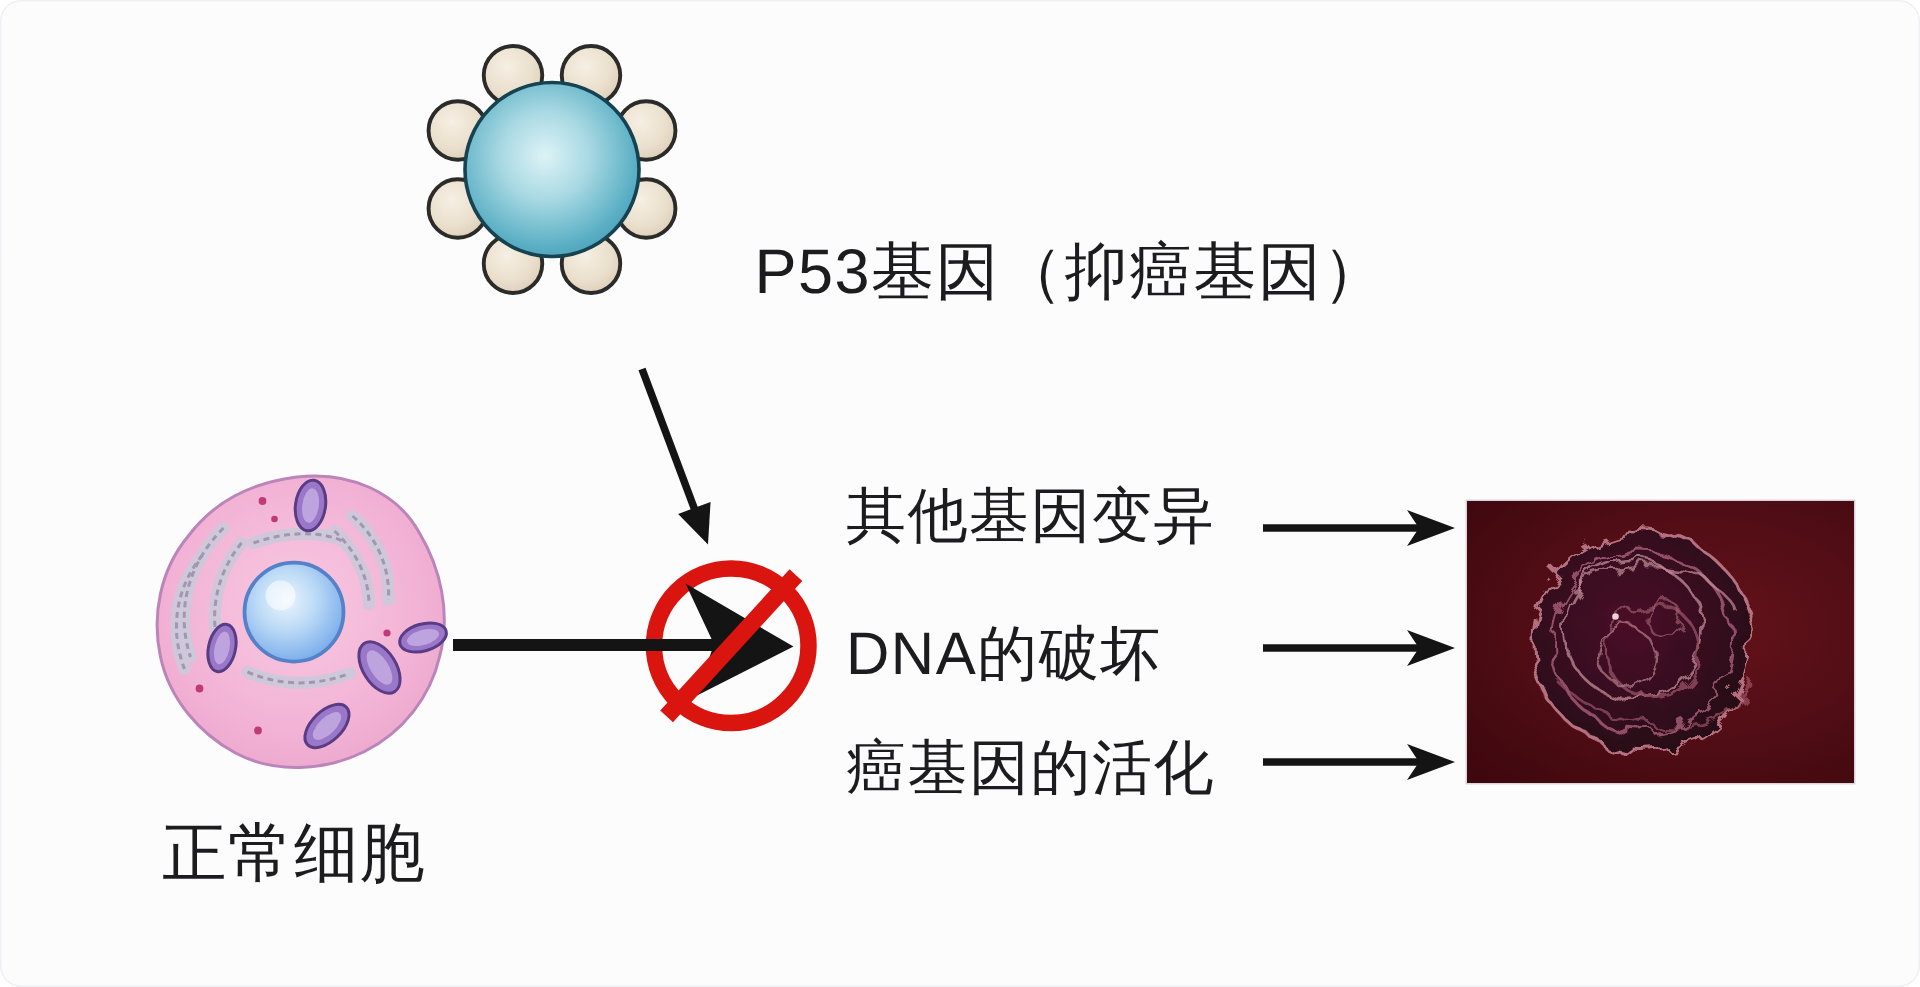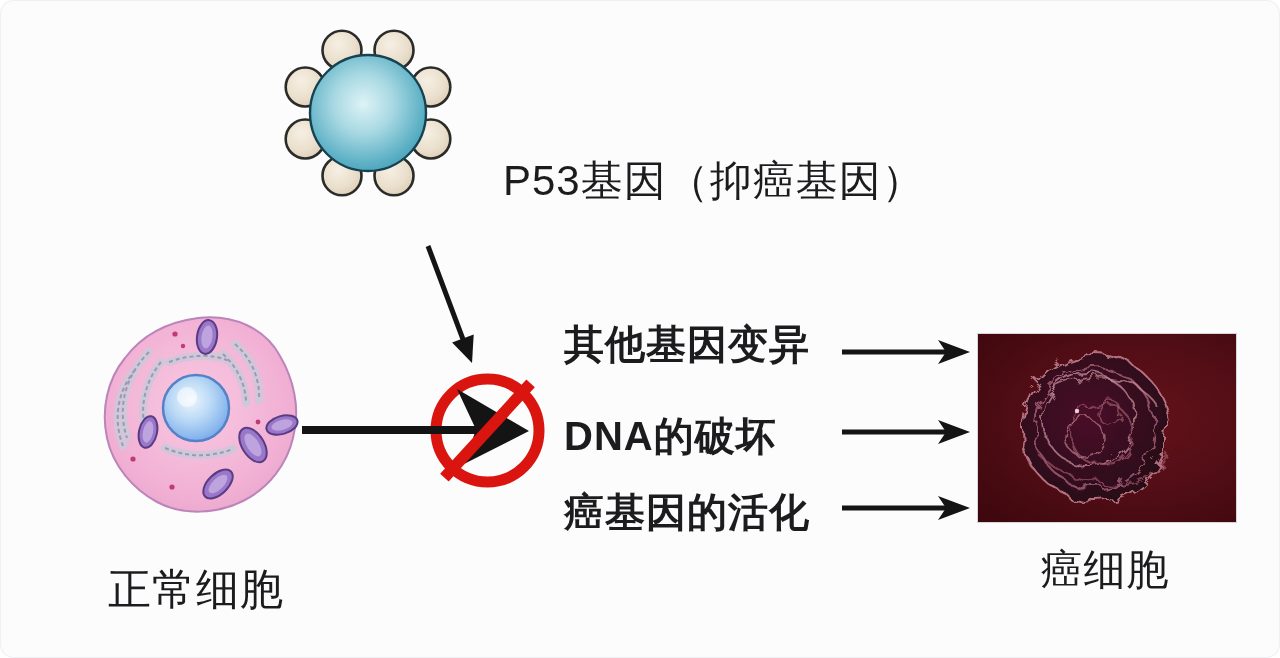--- a/index.html
+++ b/index.html
@@ -14,25 +14,25 @@
     color:#1c1c1e;
   }
   .label{
     position:absolute;
     color:#1c1c1e;
     font-weight:500;
     white-space:nowrap;
     letter-spacing:1px;
   }
   .p53-label{left:503px;top:157px;font-size:42px;line-height:48px;}
-  .pathway{left:564px;font-size:40px;line-height:44px;font-weight:bold;}
+  .pathway{left:564px;font-size:40px;line-height:44px;}
   .pw0{top:322px;}
   .pw1{top:414px;}
   .pw2{top:490px;}
-  .normal-label{left:108px;top:540px;font-size:43px;margin-top:21px;}
+  .normal-label{left:108px;top:540px;font-size:43px;}
   .cancer-label-block{
     position:absolute;left:975px;top:546px;width:260px;
     text-align:center;font-size:42px;line-height:47px;font-weight:500;
     letter-spacing:1px;
   }
   .fig{position:absolute;}
   .arrow-layer{position:absolute;left:0;top:0;pointer-events:none;}
   .cancer-img{
     position:absolute;left:977px;top:333px;width:260px;height:190px;
     background:radial-gradient(ellipse at 62% 45%, #641219 0%, #540e16 45%, #3c070d 100%);
@@ -198,16 +198,15 @@
 
   <div class="label p53-label">P53基因（抑癌基因）</div>
 
   <div class="label pathway pw0">其他基因变异</div>
   <div class="label pathway pw2">癌基因的活化</div>
   <div class="label pathway pw1">DNA的破坏</div>
 
   <div class="label normal-label">正常细胞</div>
 
   <div class="cancer-label-block">
-    <div>癌细胞</div>
   </div>
 
 </div>
 
 </body></html>

